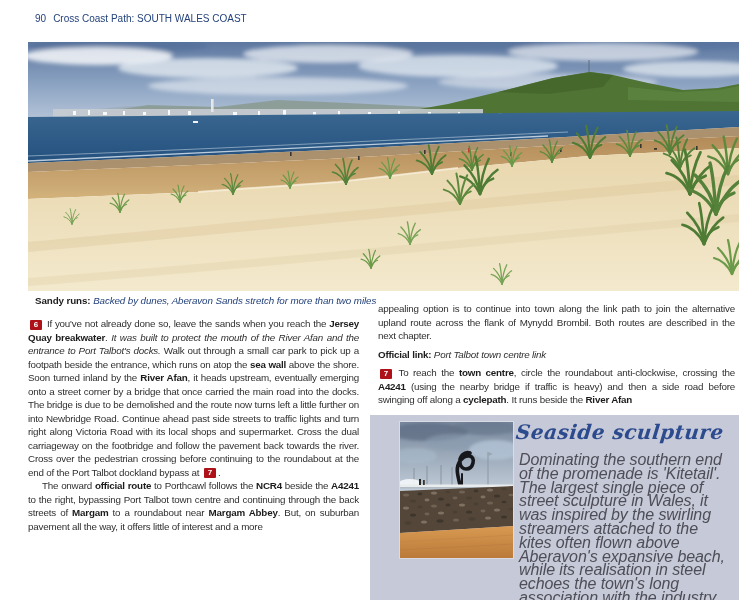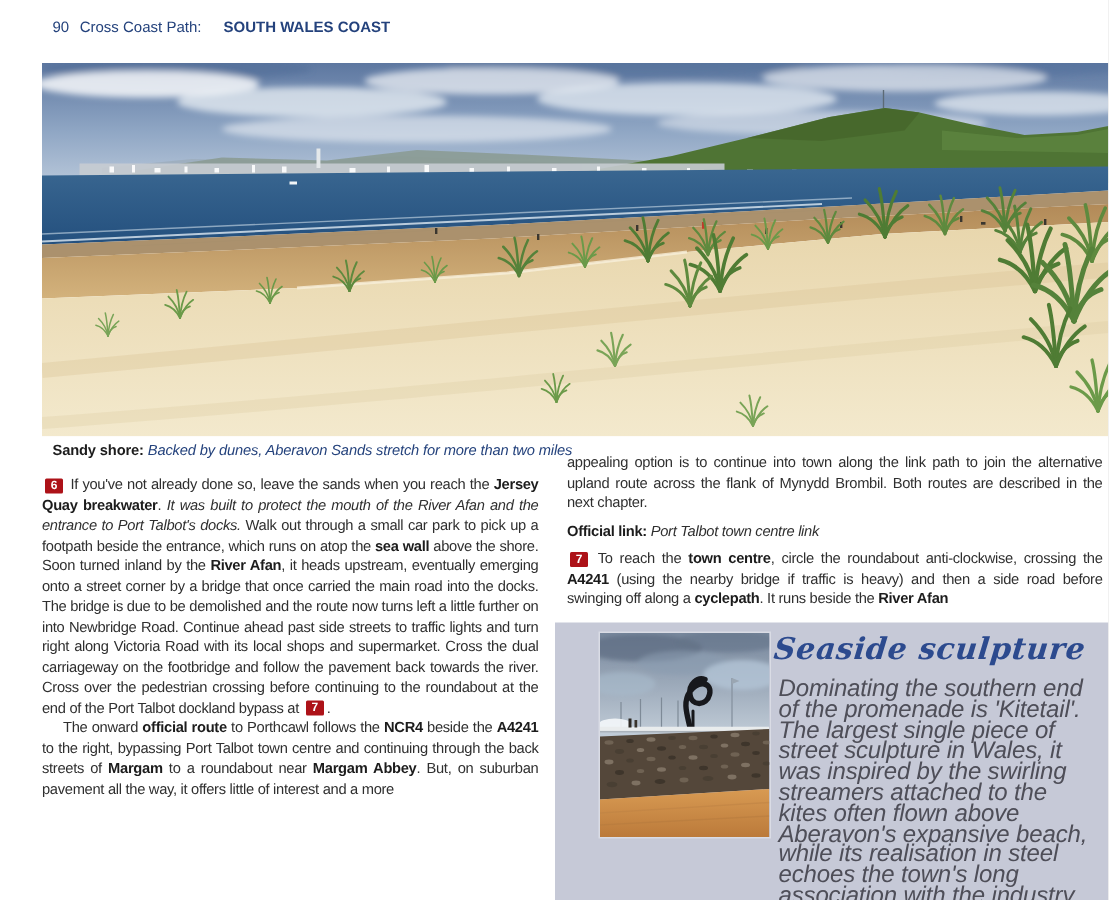--- a/index.html
+++ b/index.html
@@ -4,21 +4,21 @@
 <style>
   html,body{margin:0;padding:0;background:#e8e8e8;}
   .page{position:relative;width:739px;height:600px;background:#ffffff;overflow:hidden;
         font-family:"Liberation Sans",sans-serif;}
   
   .hdr{position:absolute;top:13px;font-size:10px;color:var(--navy);letter-spacing:0;}
   .hdr-left{left:35px;}
   .hdr-right{right:5px;text-align:right;}
   .hdr .pn{font-weight:normal;}
   .hdr .sep{display:inline-block;width:7px;}
-  .hdr b{font-weight:bold;margin-left:12px;}
+  .hdr b{font-weight:normal;}
   
   .photo-main{position:absolute;left:28px;top:42px;width:711px;height:249px;overflow:hidden;}
   .photo-main svg{display:block;}
   
   .caption{position:absolute;left:35px;top:295px;font-size:9.8px;color:var(--navy);letter-spacing:-0.1px;}
   .caption .b{font-weight:bold;}
   .caption .i{font-style:italic;text-align:center;}
   
   .col{position:absolute;font-size:9.8px;line-height:13.5px;color:var(--body);
        text-align:justify;letter-spacing:-0.2px;}
@@ -185,21 +185,21 @@
       <use href="#tuft" transform="translate(474,242) scale(1.2)" style="color:#79a457"></use>
       <use href="#tuft" transform="translate(652,126) scale(1.8)" style="color:#55823a"></use>
       <use href="#tuft" transform="translate(662,152) scale(2.6)" style="color:#4f7c34"></use>
       <use href="#tuft" transform="translate(700,132) scale(2.2)" style="color:#5e8a3e"></use>
       <use href="#tuft" transform="translate(688,172) scale(3)" style="color:#55823a"></use>
       <use href="#tuft" transform="translate(676,202) scale(2.4)" style="color:#4f7c34"></use>
       <use href="#tuft" transform="translate(704,232) scale(2)" style="color:#6b9a49"></use>
     </svg>
   </div>
 
-  <div class="caption"><span class="b">Sandy shore: </span><span class="i">Backed by dunes, Aberavon Sands stretch for more than two miles</span></div>
+  <div class="caption"><span class="b">Sandy runs: </span><span class="i">Backed by dunes, Aberavon Sands stretch for more than two miles</span></div>
 
   <div class="col col-left">
     <p><span class="marker">6</span><span> If you've not already done so, leave the sands when you reach the </span><span class="b">Jersey Quay breakwater</span><span>. </span><span class="i">It was built to protect the mouth of the River Afan and the entrance to Port Talbot's docks.</span><span> Walk out through a small car park to pick up a footpath beside the entrance, which runs on atop the </span><span class="b">sea wall</span><span> above the shore. Soon turned inland by the </span><span class="b">River Afan</span><span>, it heads upstream, eventually emerging onto a street corner by a bridge that once carried the main road into the docks. The bridge is due to be demolished and the route now turns left a little further on into Newbridge Road. Continue ahead past side streets to traffic lights and turn right along Victoria Road with its local shops and supermarket. Cross the dual carriageway on the footbridge and follow the pavement back towards the river. Cross over the pedestrian crossing before continuing to the roundabout at the end of the Port Talbot dockland bypass at </span><span class="marker">7</span><span>.</span></p>
     <p class="indent"><span>The onward </span><span class="b">official route</span><span> to Porthcawl follows the </span><span class="b">NCR4</span><span> beside the </span><span class="b">A4241</span><span> to the right, bypassing Port Talbot town centre and continuing through the back streets of </span><span class="b">Margam</span><span> to a roundabout near </span><span class="b">Margam Abbey</span><span>. But, on suburban pavement all the way, it offers little of interest and a more</span></p>
   </div>
 
   <div class="col col-right">
     <p><span>appealing option is to continue into town along the link path to join the alternative upland route across the flank of Mynydd Brombil. Both routes are described in the next chapter.</span></p>
     <p class="gap"><span class="b">Official link: </span><span class="i">Port Talbot town centre link</span></p>
     <p class="gap"><span class="marker">7</span><span> To reach the </span><span class="b">town centre</span><span>, circle the roundabout anti-clockwise, crossing the </span><span class="b">A4241</span><span> (using the nearby bridge if traffic is heavy) and then a side road before swinging off along a </span><span class="b">cyclepath</span><span>. It runs beside the </span><span class="b">River Afan</span></p>

